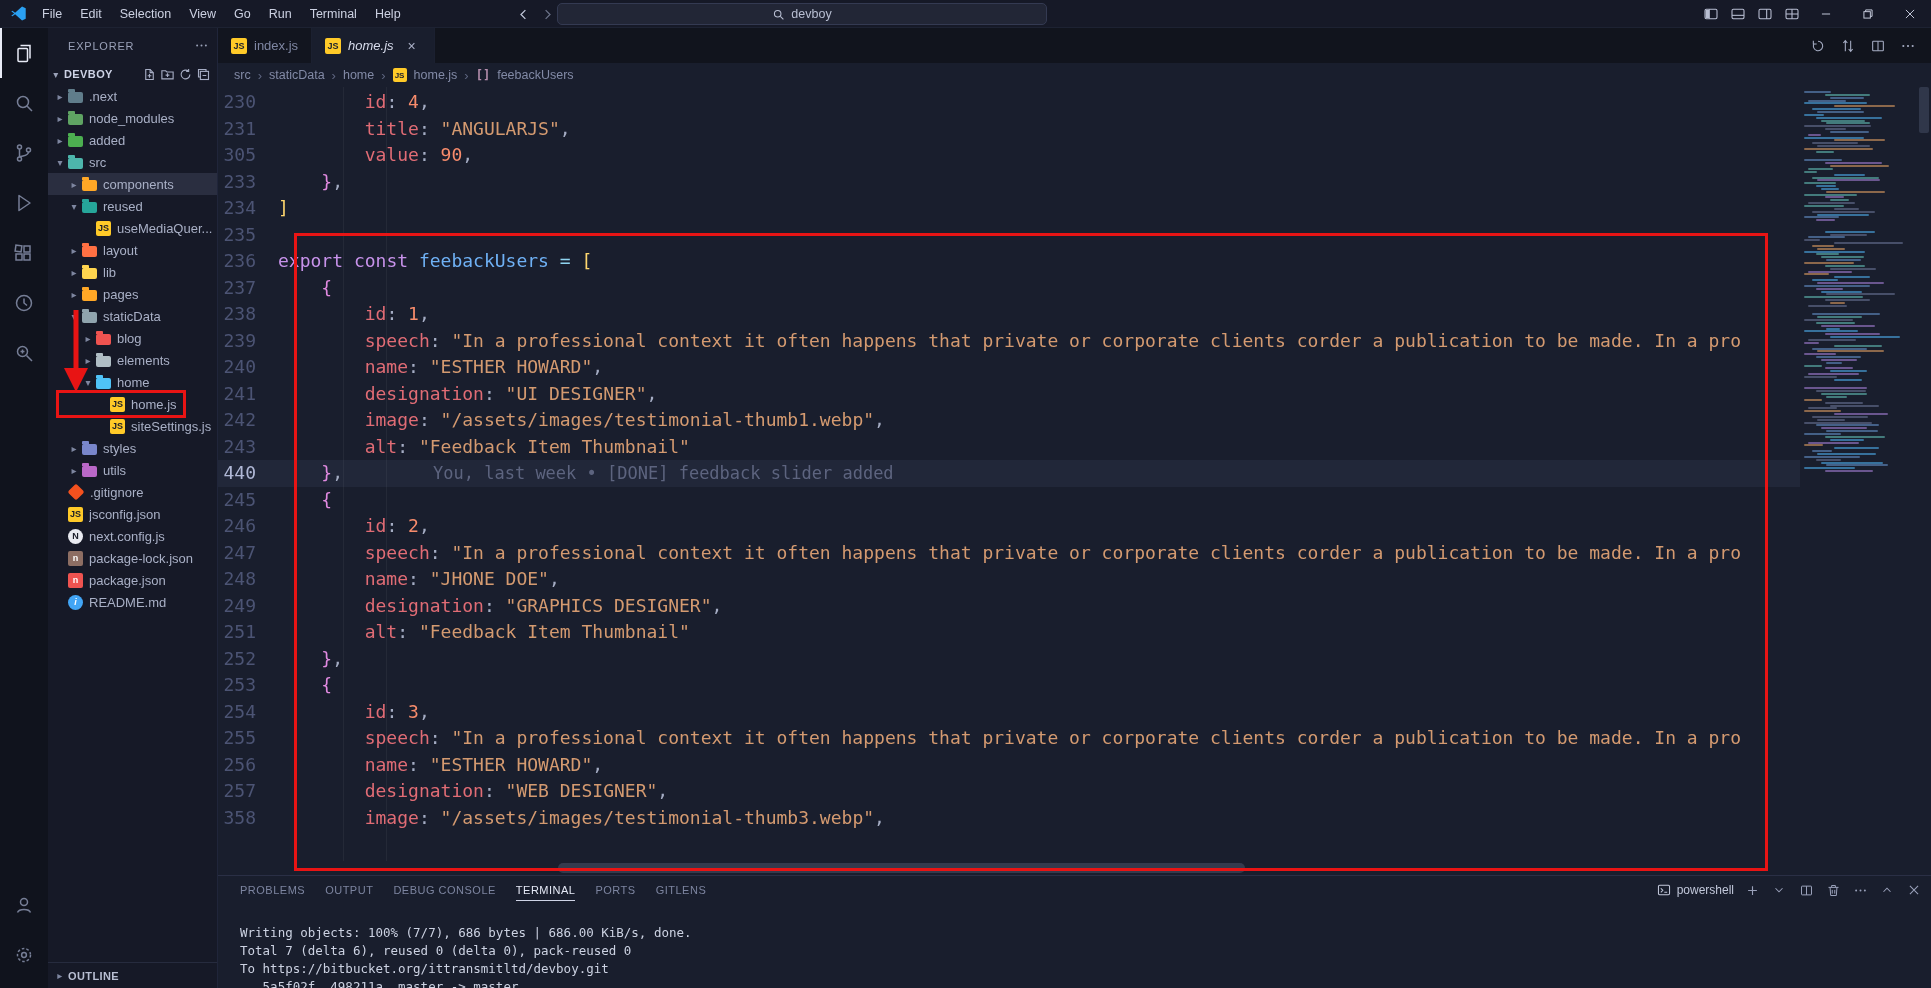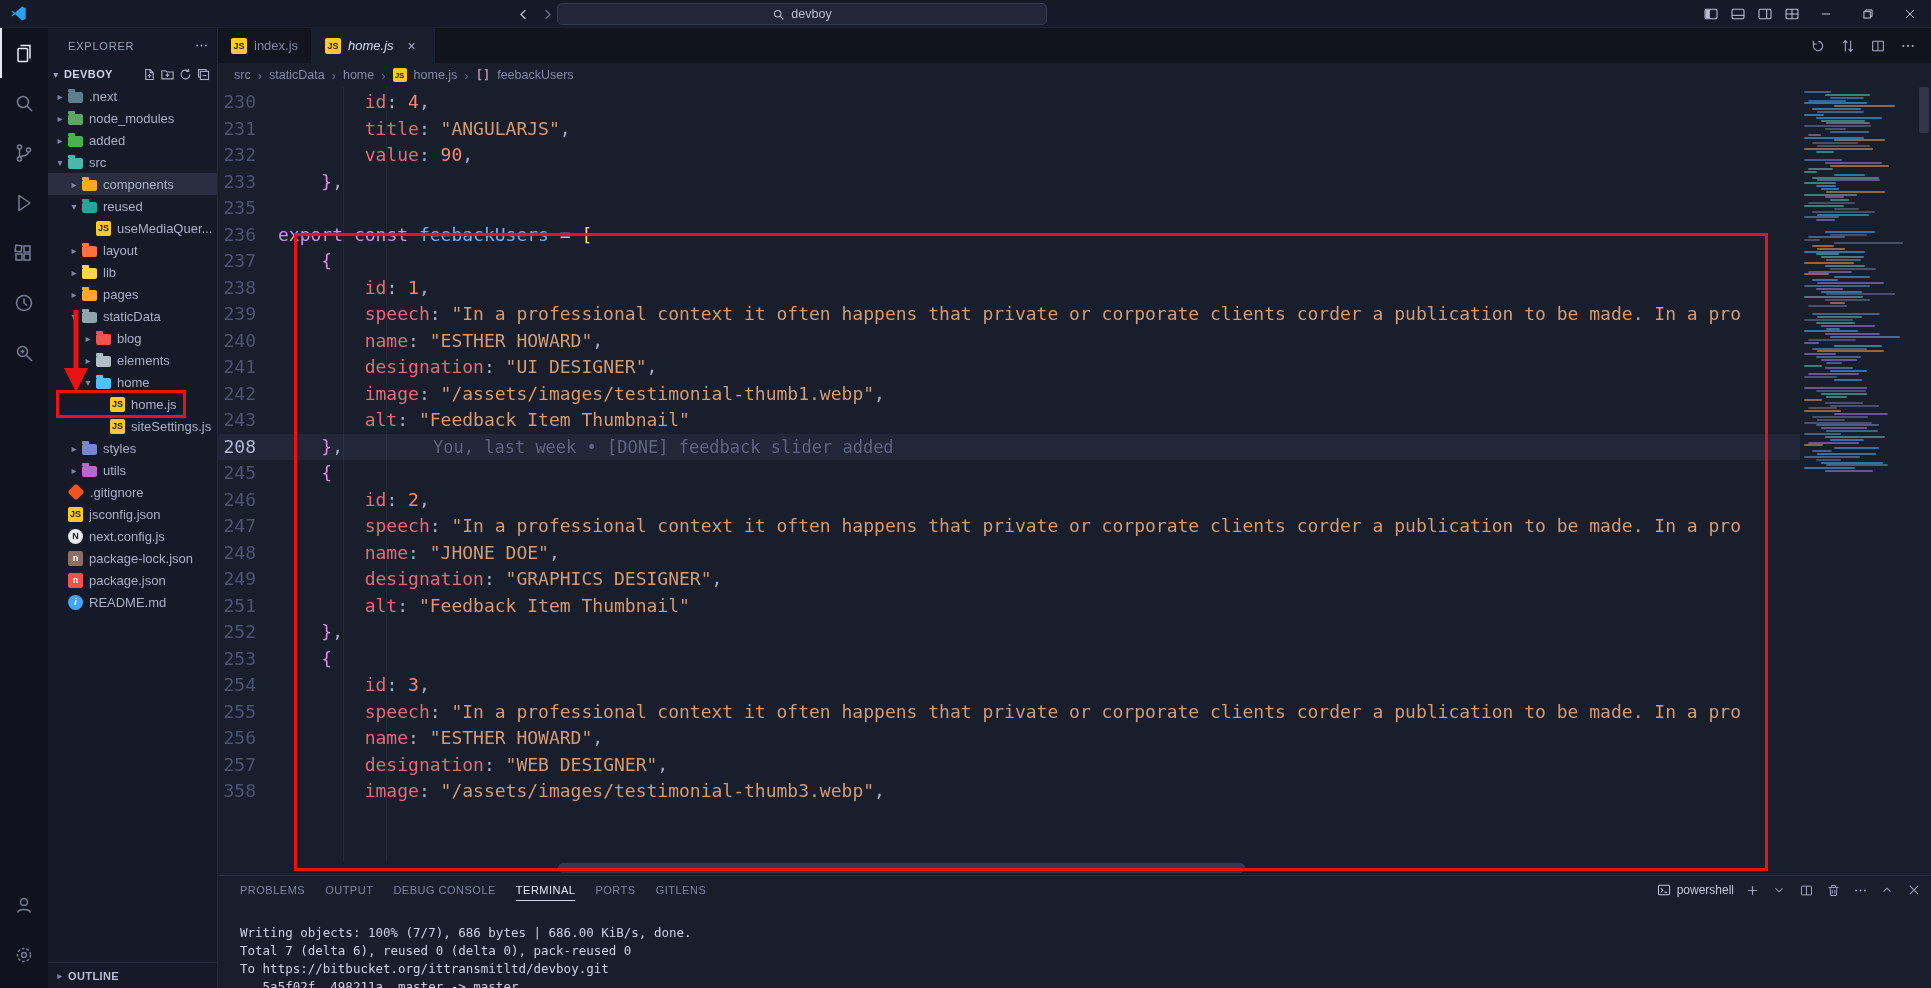--- a/index.html
+++ b/index.html
@@ -100,20 +100,30 @@
 </style>
 </head>
 <body>
 
 <div class="titlebar">
   <span class="vslogo">
     <svg width="17" height="17" viewBox="0 0 24 24">
         <path fill="#2aa0f2" d="M17 2L7.2 11 3.4 8.1 1.8 8.9 5.8 12 1.8 15.1 3.4 15.9 7.2 13 17 22 22.2 19.4 22.2 4.6z"></path>
       </svg>
   </span>
+  <nav id="menubar" style="display:flex">
+      <span class="menu-item">File</span>
+      <span class="menu-item">Edit</span>
+      <span class="menu-item">Selection</span>
+      <span class="menu-item">View</span>
+      <span class="menu-item">Go</span>
+      <span class="menu-item">Run</span>
+      <span class="menu-item">Terminal</span>
+      <span class="menu-item">Help</span>
+    </nav>
   <div class="nav-arrow" style="left:512px">
     <svg width="15" height="15" viewBox="0 0 24 24" fill="none" stroke="currentColor" stroke-width="2">
         <path d="M15 5l-7 7 7 7"></path>
       </svg>
   </div>
   <div class="nav-arrow fwd" style="left:536px">
     <svg width="15" height="15" viewBox="0 0 24 24" fill="none" stroke="currentColor" stroke-width="2">
         <path d="M9 5l7 7-7 7"></path>
       </svg>
   </div>
@@ -455,32 +465,33 @@
     <span class="sym-icon">[]</span>
     <span>feebackUsers</span>
   </div>
 
   <div class="codewrap">
     <div class="guide" style="left:125px"></div>
     <div class="guide" style="left:168px"></div>
     <div class="code-lines" id="code-lines">
         <div class="code-line"><span class="gutter">230</span><span class="tk-p">        id</span><span class="tk-u">: </span><span class="tk-n">4</span><span class="tk-u">,</span></div>
         <div class="code-line"><span class="gutter">231</span><span class="tk-p">        title</span><span class="tk-u">: </span><span class="tk-s">"ANGULARJS"</span><span class="tk-u">,</span></div>
-        <div class="code-line"><span class="gutter">232</span><span class="tk-p">        value</span><span class="tk-u">: </span><span class="tk-n">90</span><span class="tk-u">,</span></div>
+        <div class="code-line"><span class="gutter">305</span><span class="tk-p">        value</span><span class="tk-u">: </span><span class="tk-n">90</span><span class="tk-u">,</span></div>
         <div class="code-line"><span class="gutter">233</span><span class="tk-b2">    }</span><span class="tk-u">,</span></div>
+        <div class="code-line"><span class="gutter">234</span><span class="tk-b1">]</span></div>
         <div class="code-line"><span class="gutter">235</span></div>
         <div class="code-line"><span class="gutter">236</span><span class="tk-k">export</span><span class="tk-u"> </span><span class="tk-k">const</span><span class="tk-u"> </span><span class="tk-v">feebackUsers</span><span class="tk-u"> </span><span class="tk-o">=</span><span class="tk-u"> </span><span class="tk-b1">[</span></div>
         <div class="code-line"><span class="gutter">237</span><span class="tk-b2">    {</span></div>
         <div class="code-line"><span class="gutter">238</span><span class="tk-p">        id</span><span class="tk-u">: </span><span class="tk-n">1</span><span class="tk-u">,</span></div>
         <div class="code-line"><span class="gutter">239</span><span class="tk-p">        speech</span><span class="tk-u">: </span><span class="tk-s">"In a professional context it often happens that private or corporate clients corder a publication to be made. In a pro</span></div>
         <div class="code-line"><span class="gutter">240</span><span class="tk-p">        name</span><span class="tk-u">: </span><span class="tk-s">"ESTHER HOWARD"</span><span class="tk-u">,</span></div>
         <div class="code-line"><span class="gutter">241</span><span class="tk-p">        designation</span><span class="tk-u">: </span><span class="tk-s">"UI DESIGNER"</span><span class="tk-u">,</span></div>
         <div class="code-line"><span class="gutter">242</span><span class="tk-p">        image</span><span class="tk-u">: </span><span class="tk-s">"/assets/images/testimonial-thumb1.webp"</span><span class="tk-u">,</span></div>
         <div class="code-line"><span class="gutter">243</span><span class="tk-p">        alt</span><span class="tk-u">: </span><span class="tk-s">"Feedback Item Thumbnail"</span></div>
-        <div class="code-line current"><span class="gutter">208</span><span class="tk-b2">    }</span><span class="tk-u">,</span><span class="blame">You, last week • [DONE] feedback slider added</span></div>
+        <div class="code-line current"><span class="gutter">440</span><span class="tk-b2">    }</span><span class="tk-u">,</span><span class="blame">You, last week • [DONE] feedback slider added</span></div>
         <div class="code-line"><span class="gutter">245</span><span class="tk-b2">    {</span></div>
         <div class="code-line"><span class="gutter">246</span><span class="tk-p">        id</span><span class="tk-u">: </span><span class="tk-n">2</span><span class="tk-u">,</span></div>
         <div class="code-line"><span class="gutter">247</span><span class="tk-p">        speech</span><span class="tk-u">: </span><span class="tk-s">"In a professional context it often happens that private or corporate clients corder a publication to be made. In a pro</span></div>
         <div class="code-line"><span class="gutter">248</span><span class="tk-p">        name</span><span class="tk-u">: </span><span class="tk-s">"JHONE DOE"</span><span class="tk-u">,</span></div>
         <div class="code-line"><span class="gutter">249</span><span class="tk-p">        designation</span><span class="tk-u">: </span><span class="tk-s">"GRAPHICS DESIGNER"</span><span class="tk-u">,</span></div>
         <div class="code-line"><span class="gutter">251</span><span class="tk-p">        alt</span><span class="tk-u">: </span><span class="tk-s">"Feedback Item Thumbnail"</span></div>
         <div class="code-line"><span class="gutter">252</span><span class="tk-b2">    }</span><span class="tk-u">,</span></div>
         <div class="code-line"><span class="gutter">253</span><span class="tk-b2">    {</span></div>
         <div class="code-line"><span class="gutter">254</span><span class="tk-p">        id</span><span class="tk-u">: </span><span class="tk-n">3</span><span class="tk-u">,</span></div>
         <div class="code-line"><span class="gutter">255</span><span class="tk-p">        speech</span><span class="tk-u">: </span><span class="tk-s">"In a professional context it often happens that private or corporate clients corder a publication to be made. In a pro</span></div>

